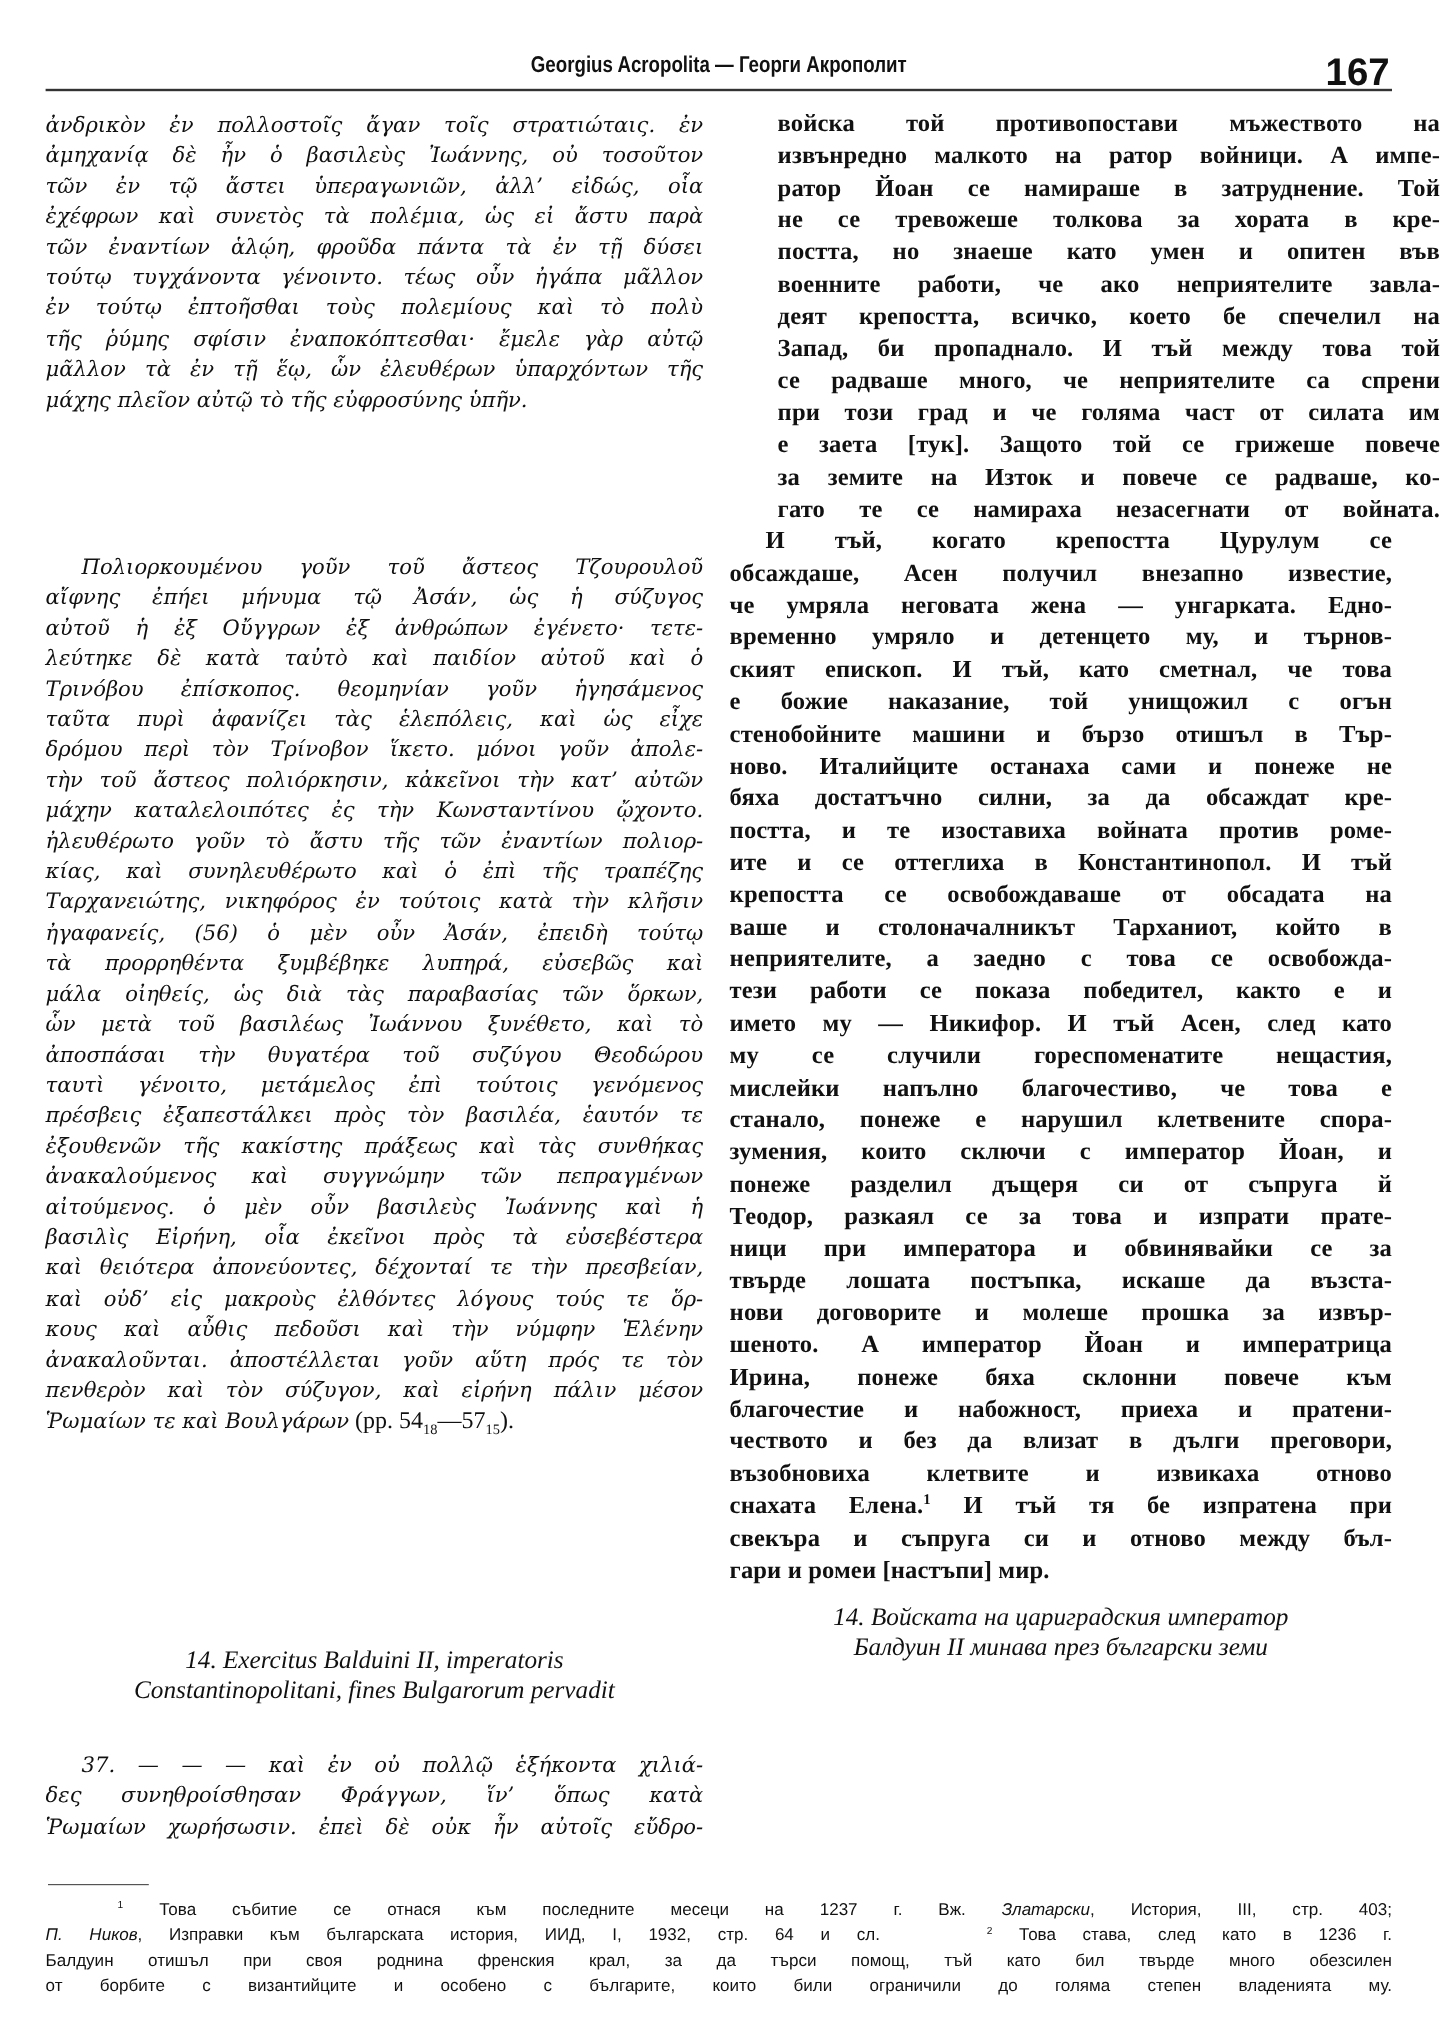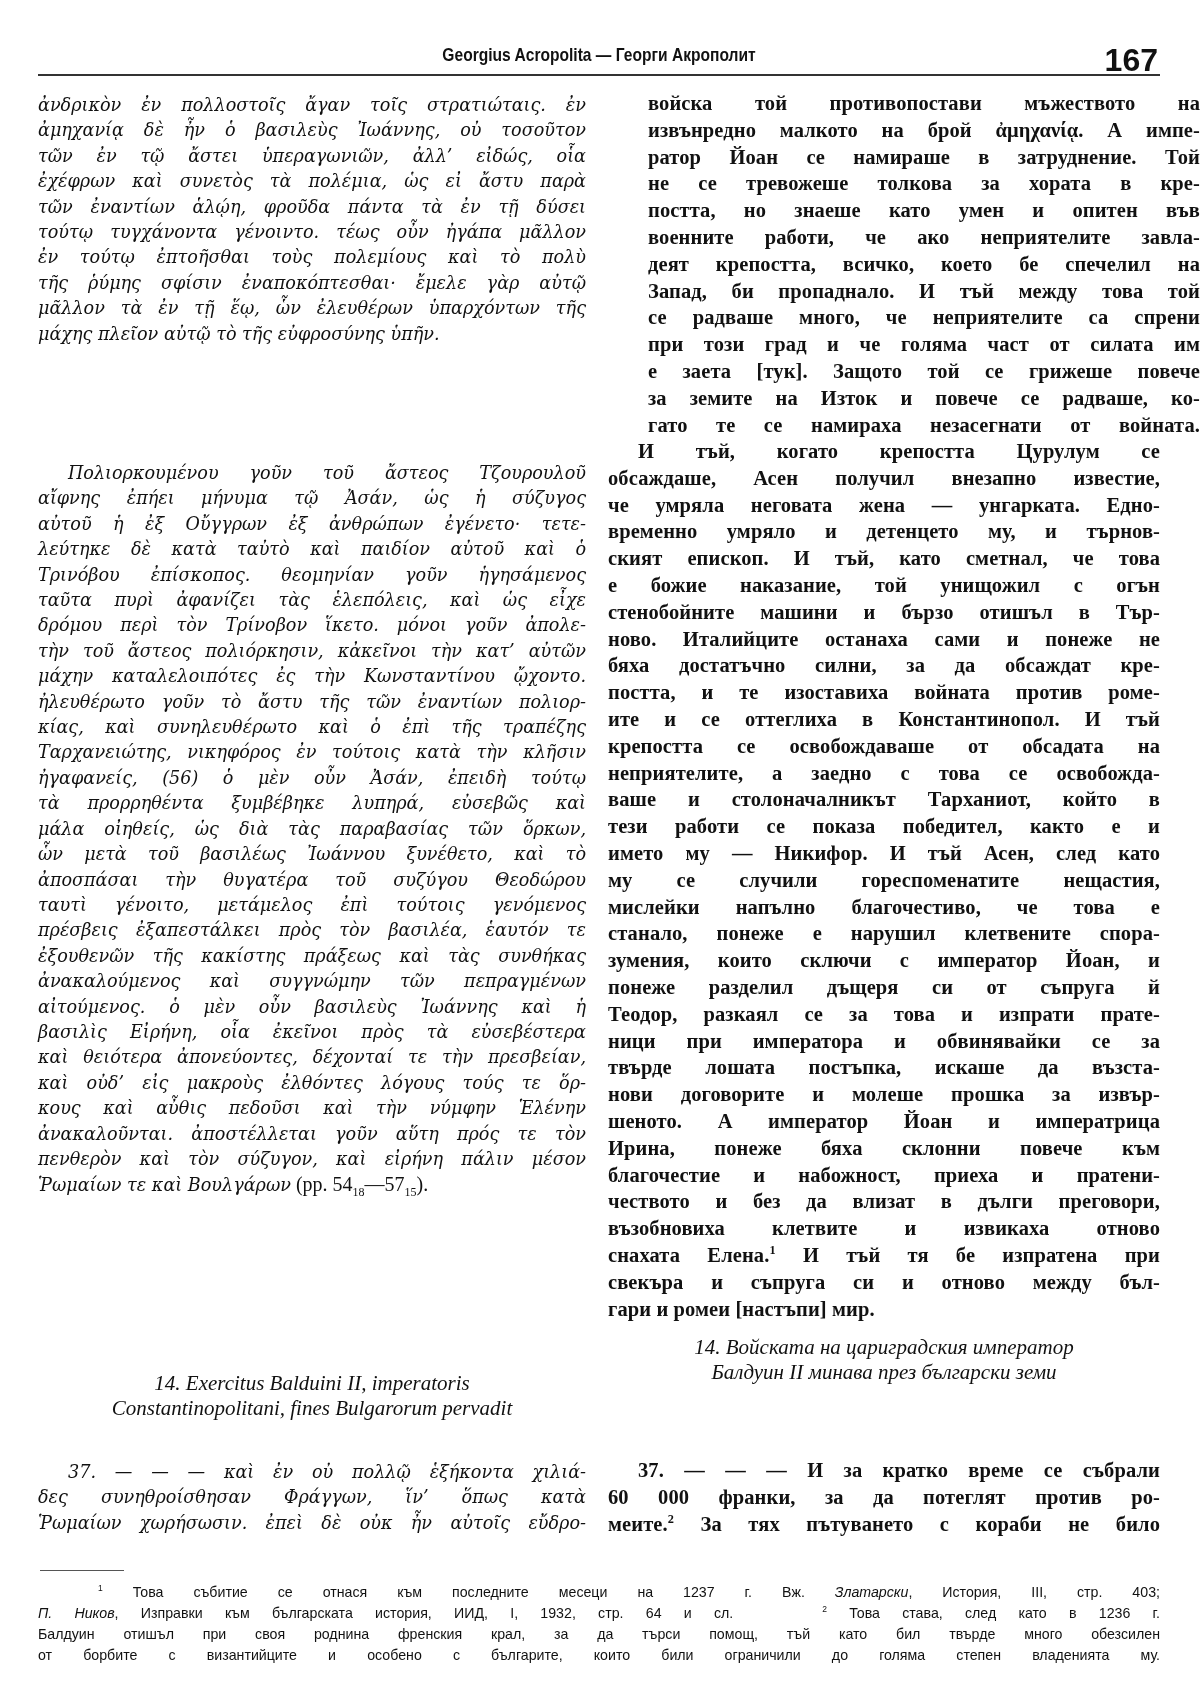--- a/index.html
+++ b/index.html
@@ -94,21 +94,21 @@
   </div>
 
   <div class="col col-left greek" style="top:1460px;">
     <span class="line indent">37. — — — καὶ ἐν οὐ πολλῷ ἑξήκοντα χιλιά-</span>
     <span class="line">δες συνηθροίσθησαν Φράγγων, ἵν’ ὅπως κατὰ</span>
     <span class="line">Ῥωμαίων χωρήσωσιν. ἐπεὶ δὲ οὐκ ἦν αὐτοῖς εὔδρο-</span>
   </div>
 
   <div class="col col-right bg" style="top:90px;margin-left:40px;">
     <span class="line">войска той противопостави мъжеството на</span>
-    <span class="line">извънредно малкото на брой ἀμηχανίᾳ. А импе-</span>
+    <span class="line">извънредно малкото на ратор войници. А импе-</span>
     <span class="line">ратор Йоан се намираше в затруднение. Той</span>
     <span class="line">не се тревожеше толкова за хората в кре-</span>
     <span class="line">постта, но знаеше като умен и опитен във</span>
     <span class="line">военните работи, че ако неприятелите завла-</span>
     <span class="line">деят крепостта, всичко, което бе спечелил на</span>
     <span class="line">Запад, би пропаднало. И тъй между това той</span>
     <span class="line">се радваше много, че неприятелите са спрени</span>
     <span class="line">при този град и че голяма част от силата им</span>
     <span class="line">е заета [тук]. Защото той се грижеше повече</span>
     <span class="line">за земите на Изток и повече се радваше, ко-</span>
@@ -121,22 +121,22 @@
     <span class="line">че умряла неговата жена — унгарката. Едно-</span>
     <span class="line">временно умряло и детенцето му, и търнов-</span>
     <span class="line">ският епископ. И тъй, като сметнал, че това</span>
     <span class="line">е божие наказание, той унищожил с огън</span>
     <span class="line">стенобойните машини и бързо отишъл в Тър-</span>
     <span class="line">ново. Италийците останаха сами и понеже не</span>
     <span class="line">бяха достатъчно силни, за да обсаждат кре-</span>
     <span class="line">постта, и те изоставиха войната против роме-</span>
     <span class="line">ите и се оттеглиха в Константинопол. И тъй</span>
     <span class="line">крепостта се освобождаваше от обсадата на</span>
+    <span class="line">ваше и столоначалникът Тарханиот, който в</span>
     <span class="line">неприятелите, а заедно с това се освобожда-</span>
-    <span class="line">ваше и столоначалникът Тарханиот, който в</span>
     <span class="line">тези работи се показа победител, както е и</span>
     <span class="line">името му — Никифор. И тъй Асен, след като</span>
     <span class="line">му се случили гореспоменатите нещастия,</span>
     <span class="line">мислейки напълно благочестиво, че това е</span>
     <span class="line">станало, понеже е нарушил клетвените спора-</span>
     <span class="line">зумения, които сключи с император Йоан, и</span>
     <span class="line">понеже разделил дъщеря си от съпруга й</span>
     <span class="line">Теодор, разкаял се за това и изпрати прате-</span>
     <span class="line">ници при императора и обвинявайки се за</span>
     <span class="line">твърде лошата постъпка, искаше да възста-</span>
@@ -149,25 +149,20 @@
     <span class="line"><span>снахата Елена.</span><sup>1</sup><span> И тъй тя бе изпратена при</span></span>
     <span class="line">свекъра и съпруга си и отново между бъл-</span>
     <span class="line last">гари и ромеи [настъпи] мир.</span>
   </div>
 
   <div class="heading right">
     <div>14. Войската на цариградския император</div>
     <div>Балдуин II минава през български земи</div>
   </div>
 
-  <div class="col col-right bg" style="top:1457px;">
-    <span class="line indent">37. — — — И за кратко време се събрали</span>
-    <span class="line">60 000 франки, за да потеглят против ро-</span>
-    <span class="line"><span>меите.</span><sup>2</sup><span> За тях пътуването с кораби не било</span></span>
-  </div>
 
   <div class="footnote-rule"></div>
   <div class="footnotes">
     <span class="line indent"><sup>1</sup><span> Това събитие се отнася към последните месеци на 1237 г. Вж. </span><span class="it">Златарски</span><span>, История, III, стр. 403;</span></span>
     <span class="line"><span class="it">П. Ников</span><span>, Изправки към българската история, ИИД, I, 1932, стр. 64 и сл.</span>&nbsp;&nbsp;&nbsp;&nbsp;<sup>2</sup><span> Това става, след като в 1236 г.</span></span>
     <span class="line">Балдуин отишъл при своя роднина френския крал, за да търси помощ, тъй като бил твърде много обезсилен</span>
     <span class="line last">от борбите с византийците и особено с българите, които били ограничили до голяма степен владенията му.</span>
   </div>
 
 </div>

